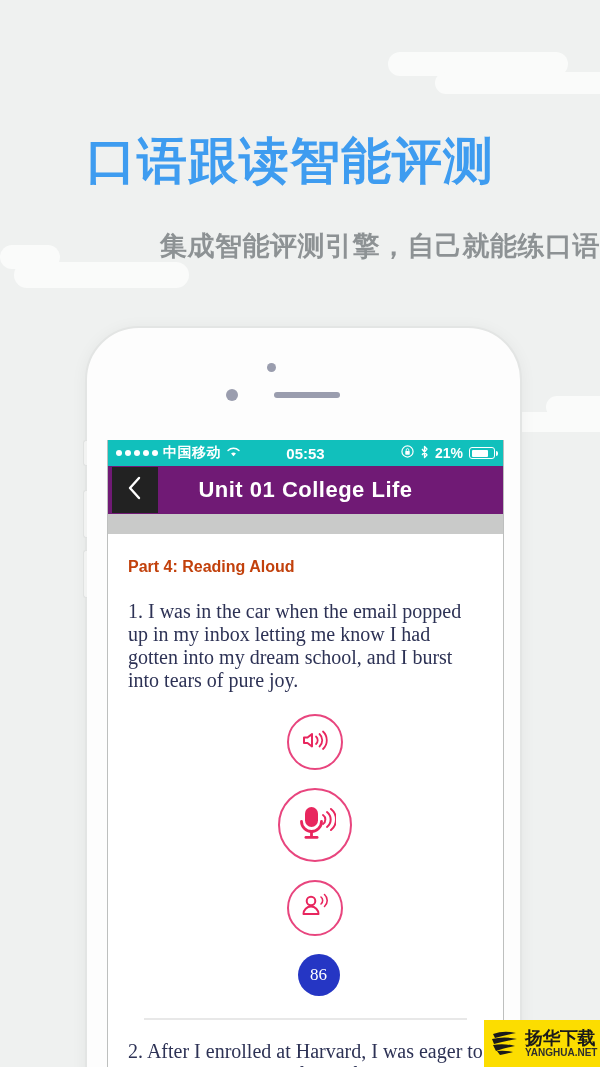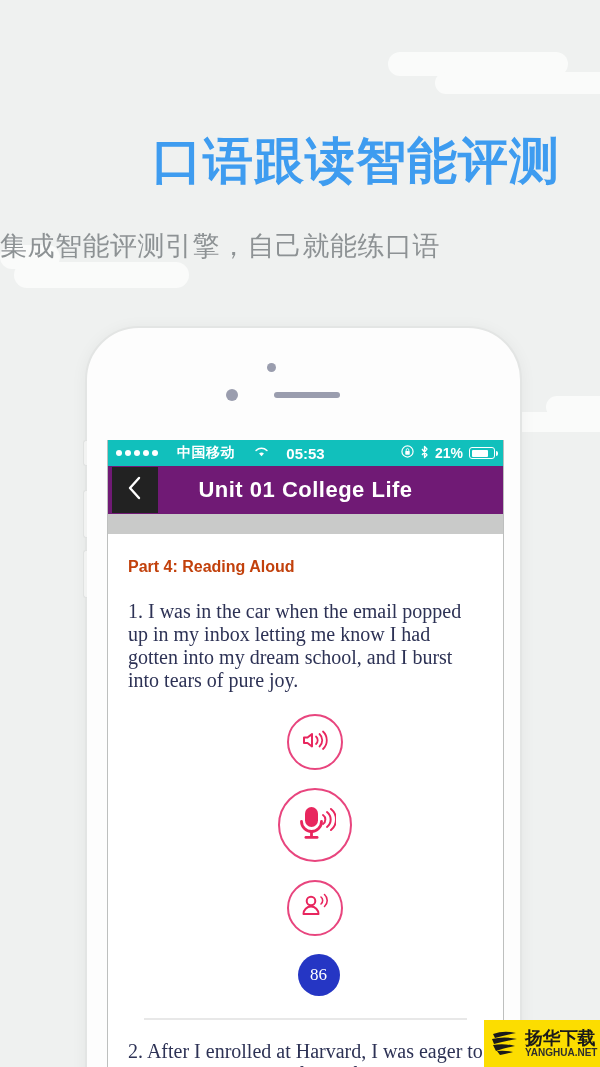--- a/index.html
+++ b/index.html
@@ -26,38 +26,39 @@
   .cloud.c1 { left: 388px; top: 52px;  width: 180px; height: 24px; }
   .cloud.c2 { left: 435px; top: 72px;  width: 200px; height: 22px; }
   .cloud.c3 { left: 14px;  top: 262px; width: 175px; height: 26px; }
   .cloud.c4 { left: 0px;   top: 245px; width: 60px;  height: 24px; }
   .cloud.c5 { left: 546px; top: 396px; width: 80px;  height: 22px; }
   .cloud.c6 { left: 503px; top: 412px; width: 110px; height: 20px; }
 
   
   .headline {
     position: absolute;
-    left: 4px; top: 128px;
+    left: 12px; top: 128px;
     width: 556px;
-    text-align: right;
+    text-align: center;
     font-size: 50px;
     font-weight: bold;
     letter-spacing: 1px;
     color: #3e9cf0;
     white-space: nowrap;
   }
   .subhead {
     position: absolute;
     left: 0; top: 228px;
     width: 600px;
-    text-align: left;
+    text-align: right;
     font-size: 27px;
     color: #8d9294;
     letter-spacing: 0.5px;
     white-space: nowrap;
+    font-weight: bold;
   }
 
   
   .phone {
     position: absolute;
     left: 85px;
     top: 326px;
     width: 437px;
     height: 760px;
     background: #fdfdfd;
@@ -120,21 +121,21 @@
   .statusbar {
     height: 26px;
     background: #11c0bc;
     display: flex;
     align-items: center;
     color: #ffffff;
     font-size: 14px;
     font-weight: bold;
     padding: 0 8px;
   }
-  .sb-left { display: flex; align-items: center; gap: 19px; flex: 1; }
+  .sb-left { display: flex; align-items: center; gap: 5px; flex: 1; }
   .sb-dots { display: flex; gap: 3px; align-items: center; }
   .sb-dots i { width: 6px; height: 6px; border-radius: 50%; background: #fff; display: block; }
   .sb-carrier { font-size: 14px; letter-spacing: 0.5px; }
   .sb-center { font-size: 15px; font-weight: bold; }
   .sb-right { display: flex; align-items: center; gap: 6px; flex: 1; justify-content: flex-end; }
   .battery {
     width: 26px; height: 12px;
     border: 1.5px solid #fff;
     border-radius: 3px;
     position: relative;

